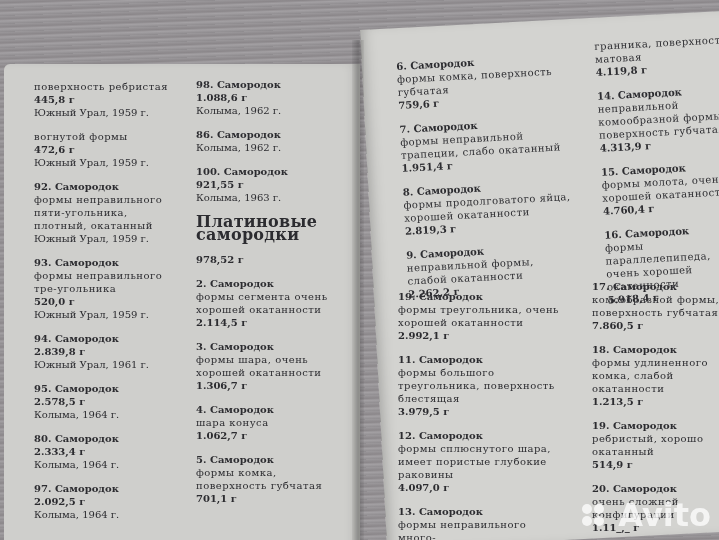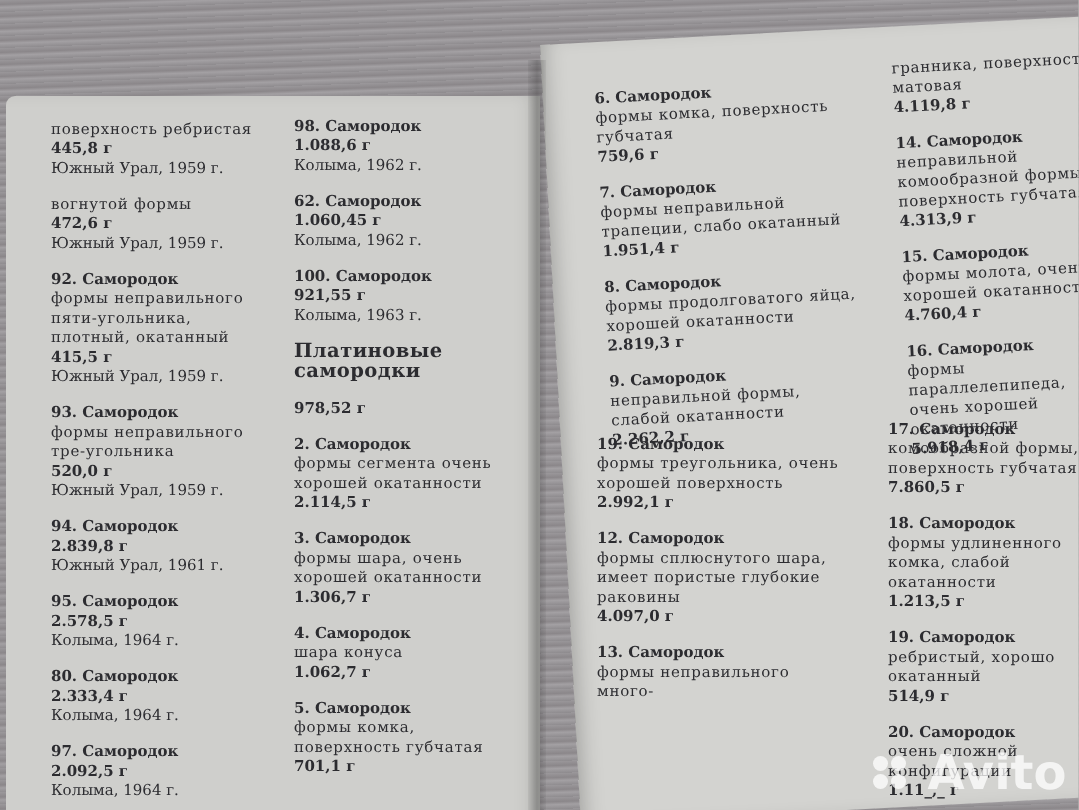--- a/index.html
+++ b/index.html
@@ -29,21 +29,21 @@
   .spine {
     position:absolute; left:352px; top:40px; width:12px; height:510px;
     background:linear-gradient(90deg, rgba(0,0,0,0.05), rgba(0,0,0,0.22), rgba(0,0,0,0.05));
   }
   .col { position:absolute; font-size:10px; line-height:13px; }
   .entry { margin-bottom:11px; }
   .title { font-weight:bold; }
   .desc { letter-spacing:0.5px; }
   .mass { font-weight:bold; }
   .place { }
-  .section-heading { font-weight:bold; font-size:13px; margin:6px 0 12px 0; letter-spacing:0.3px; }
+  .section-heading { font-weight:bold; font-size:16px; margin:6px 0 12px 0; letter-spacing:0.3px; }
   .col-a { left:34px; top:80px; width:150px; }
   .col-b { left:196px; top:78px; width:150px; }
   .col-c { left:396px; top:60px; width:170px; transform:rotate(-3deg); transform-origin:0 0; }
   .col-c2 { left:398px; top:290px; width:170px; }
   .col-d { left:592px; top:0px; width:140px; transform:rotate(-3deg); transform-origin:0 0; }
   .col-d2 { left:592px; top:280px; width:140px; }
   .watermark {
     position:absolute; right:8px; bottom:6px;
     font-family:"DejaVu Sans", sans-serif; font-size:32px; font-weight:bold;
     color:rgba(255,255,255,0.75); display:flex; align-items:center; gap:12px;
@@ -66,21 +66,20 @@
     <div class="place">Южный Урал, 1959 г.</div>
   </div>
   <div class="entry">
     <div class="desc">вогнутой формы</div>
     <div class="mass">472,6 г</div>
     <div class="place">Южный Урал, 1959 г.</div>
   </div>
   <div class="entry">
     <div class="title">92. Самородок</div>
     <div class="desc">формы неправильного пяти-угольника, плотный, окатанный</div>
-    <div class="mass">415,5 г</div>
     <div class="place">Южный Урал, 1959 г.</div>
   </div>
   <div class="entry">
     <div class="title">93. Самородок</div>
     <div class="desc">формы неправильного тре-угольника</div>
     <div class="mass">520,0 г</div>
     <div class="place">Южный Урал, 1959 г.</div>
   </div>
   <div class="entry">
     <div class="title">94. Самородок</div>
@@ -104,22 +103,21 @@
   </div>
 </div>
 
 <div class="col col-b">
   <div class="entry">
     <div class="title">98. Самородок</div>
     <div class="mass">1.088,6 г</div>
     <div class="place">Колыма, 1962 г.</div>
   </div>
   <div class="entry">
-    <div class="title">62. Самородок</div>
-    <div class="mass">1.060,45 г</div>
+    <div class="title">86. Самородок</div>
     <div class="place">Колыма, 1962 г.</div>
   </div>
   <div class="entry">
     <div class="title">100. Самородок</div>
     <div class="mass">921,55 г</div>
     <div class="place">Колыма, 1963 г.</div>
   </div>
   <div class="section-heading">Платиновые самородки</div>
   <div class="entry">
     <div class="mass">978,52 г</div>
@@ -164,22 +162,27 @@
   </div>
   <div class="entry">
     <div class="title">9. Самородок</div>
     <div class="desc">неправильной формы, слабой окатанности</div>
     <div class="mass">2.262,2 г</div>
   </div>
 </div>
 <div class="col col-c2">
   <div class="entry">
     <div class="title">19. Самородок</div>
-    <div class="desc">формы треугольника, очень хорошей поверхность</div>
+    <div class="desc">формы треугольника, очень хорошей окатанности</div>
     <div class="mass">2.992,1 г</div>
+  </div>
+  <div class="entry">
+    <div class="title">11. Самородок</div>
+    <div class="desc">формы большого треугольника, поверхность блестящая</div>
+    <div class="mass">3.979,5 г</div>
   </div>
   <div class="entry">
     <div class="title">12. Самородок</div>
     <div class="desc">формы сплюснутого шара, имеет пористые глубокие раковины</div>
     <div class="mass">4.097,0 г</div>
   </div>
   <div class="entry">
     <div class="title">13. Самородок</div>
     <div class="desc">формы неправильного много-</div>
   </div>

